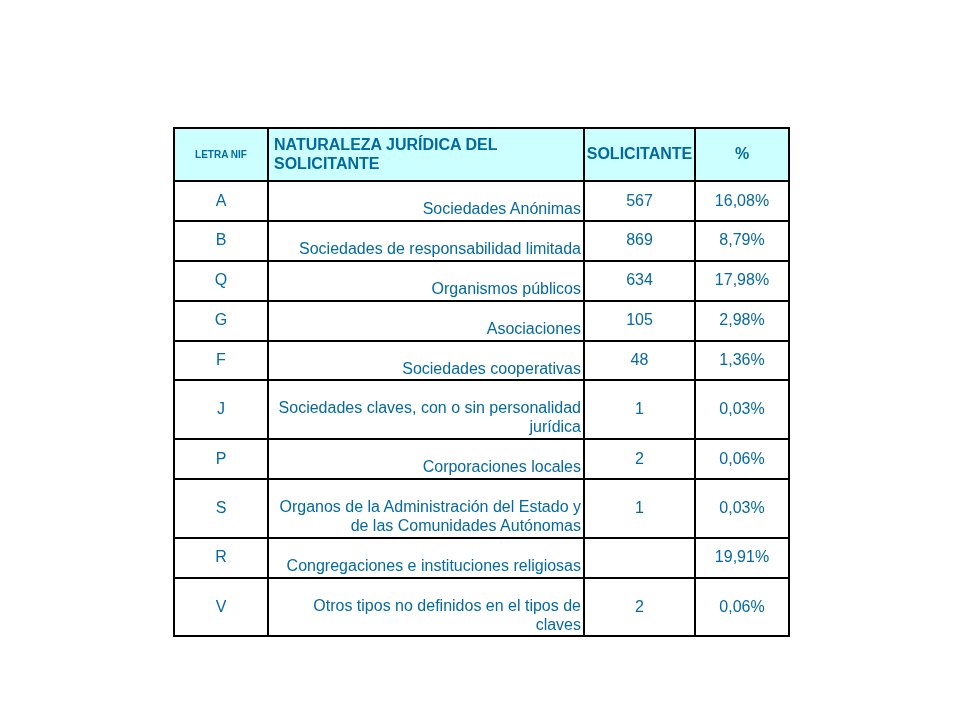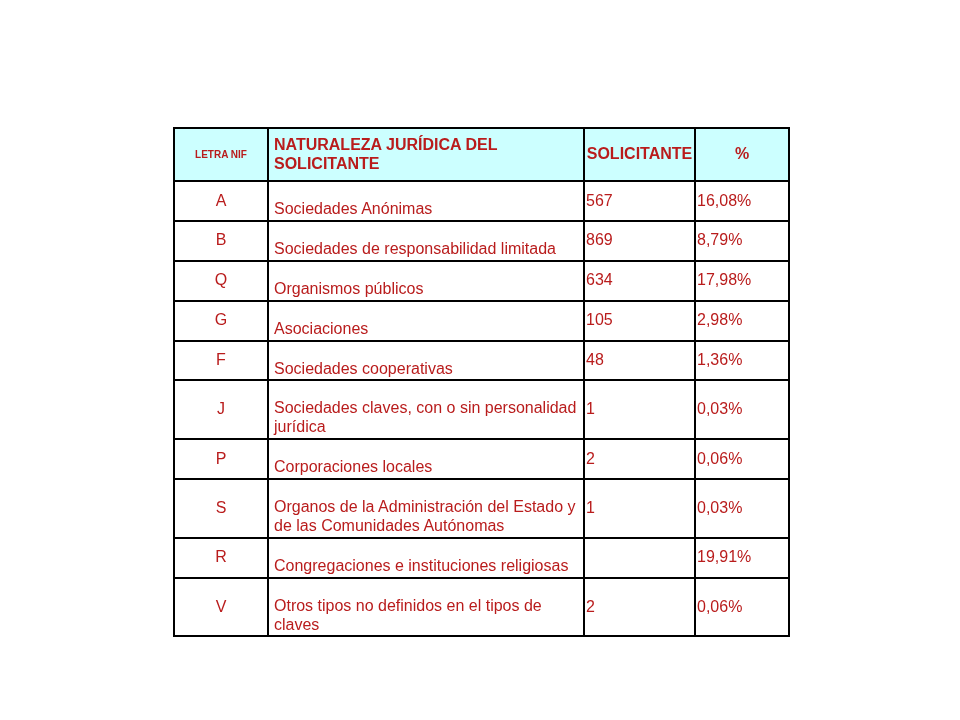--- a/index.html
+++ b/index.html
@@ -17,21 +17,21 @@
     color: #000000;
   }
   table.nif-table {
     position: absolute;
     left: 173px;
     top: 127px;
     width: 615px;
     border-collapse: collapse;
     table-layout: fixed;
     font-family: "Liberation Sans", sans-serif;
-    color: #b91c1c;
+    color: #0369a1;
   }
   table.nif-table th,
   table.nif-table td {
     border: 2px solid #000000;
     overflow: hidden;
     vertical-align: middle;
     line-height: 1.18;
   }
   tr.hdr { height: 53px; }
   tr.r32 { height: 32px; }
@@ -42,26 +42,26 @@
     text-align: center;
     font-size: 16px;
   }
   th.c1 { font-size: 10px; }
   th.c2 { text-align: left; padding-left: 5px; }
   td.letra {
     text-align: center;
     font-size: 16px;
   }
   td.nat {
-    text-align: left;
+    text-align: right;
     font-size: 16px;
     padding: 18px 2px 1px 5px;
   }
   td.num, td.pct {
-    text-align: left;
+    text-align: center;
     font-size: 16px;
   }
   tr.total-row td {
     font-weight: bold;
   }
 </style>
 </head>
 <body>
 
 <div class="slide">

